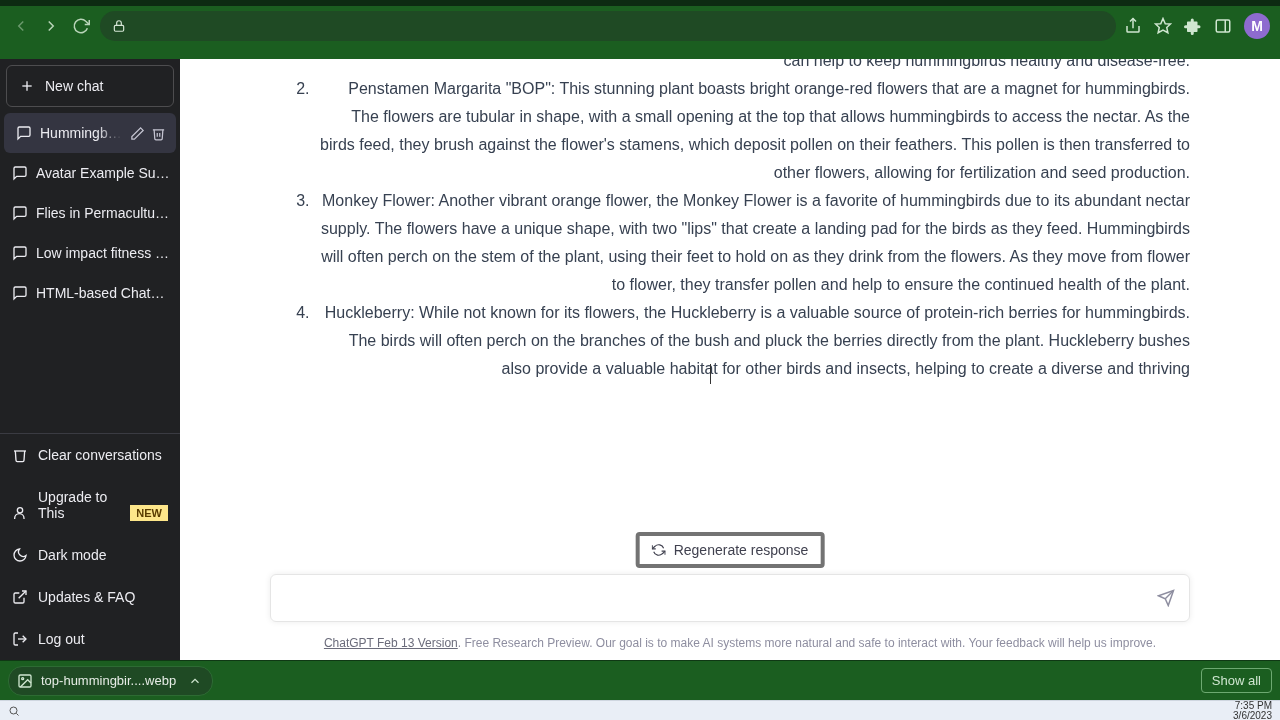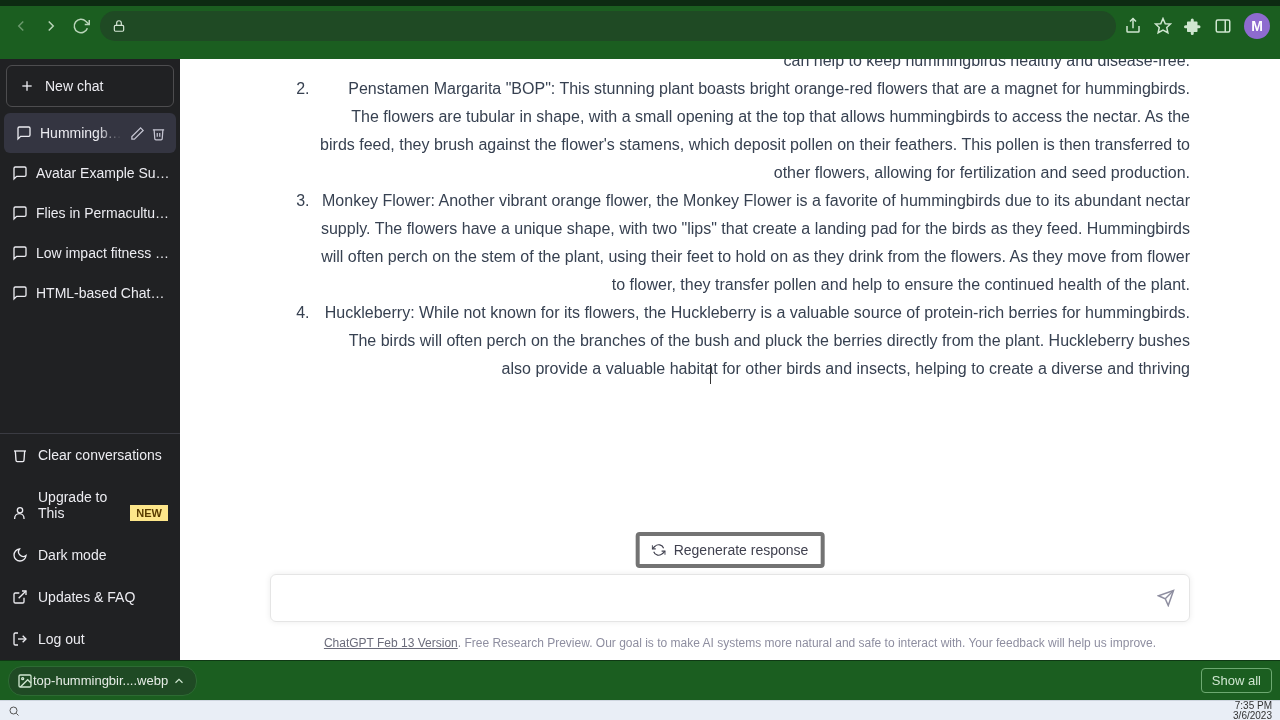--- a/index.html
+++ b/index.html
@@ -46,21 +46,21 @@
   .composer-wrap { padding: 0 90px 8px 90px; position:relative; }
   .composer { border:1px solid #e5e5e5; border-radius:6px; box-shadow:0 0 6px rgba(0,0,0,.08); height:48px; display:flex; align-items:center; padding:0 14px; }
   .composer input { flex:1; border:none; outline:none; font-size:16px; background:transparent; }
   .send-btn { color:#8e8ea0; }
   
   .footer-note { text-align:center; font-size:12px; color:#8e8ea0; padding:6px 45px 10px;margin-left:20px; }
   .footer-note .ver { text-decoration:underline; color:#6b6c7b; }
   
   
   .dl-shelf { height:40px; background:#1b5e20; display:flex; align-items:center; padding:0 8px; color:#e6ece6; font-size:13px; border-top:1px solid #0f3814; }
-  .dl-chip { background:#1f4a24; border:1px solid #2d6b33; border-radius:14px; height:30px; display:flex; align-items:center; padding:0 10px 0 8px; }
+  .dl-chip { background:#1f4a24; border:1px solid #2d6b33; border-radius:14px; height:30px; display:flex; align-items:center; padding:0 10px 0 8px; gap:8px; }
   .dl-caret { margin-left:4px; }
   .show-all { margin-left:auto; border:1px solid #6da971; border-radius:4px; padding:4px 10px; color:#cfe6d0; cursor:pointer; }
   
   
   .taskbar { height:20px; background:#e9eef6; border-top:1px solid #cfd6e0; display:flex; align-items:center; padding:0 8px; gap:10px; font-size:11px; color:#333;justify-content:flex-end; }
   .tb-spacer { flex:1; }
   .tb-time { line-height:1; text-align:right; font-size:10px; }
   
   
   .ic { display:inline-flex; }

